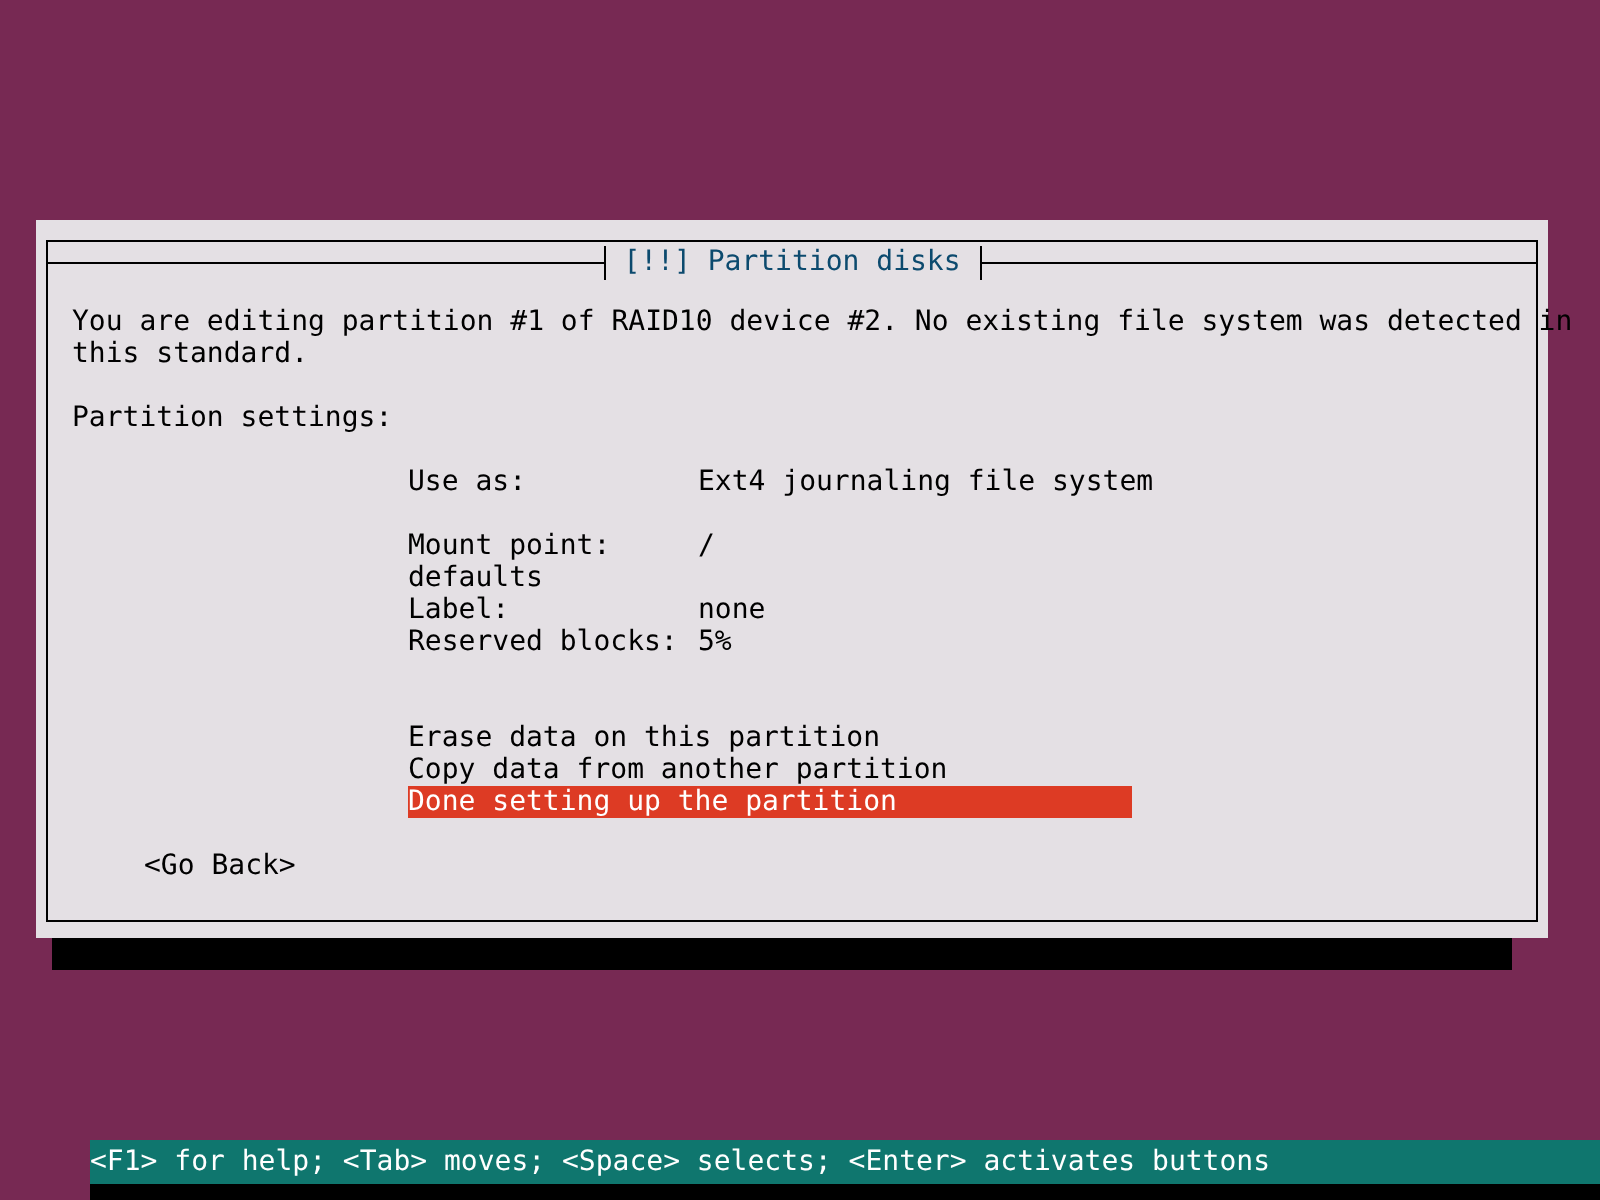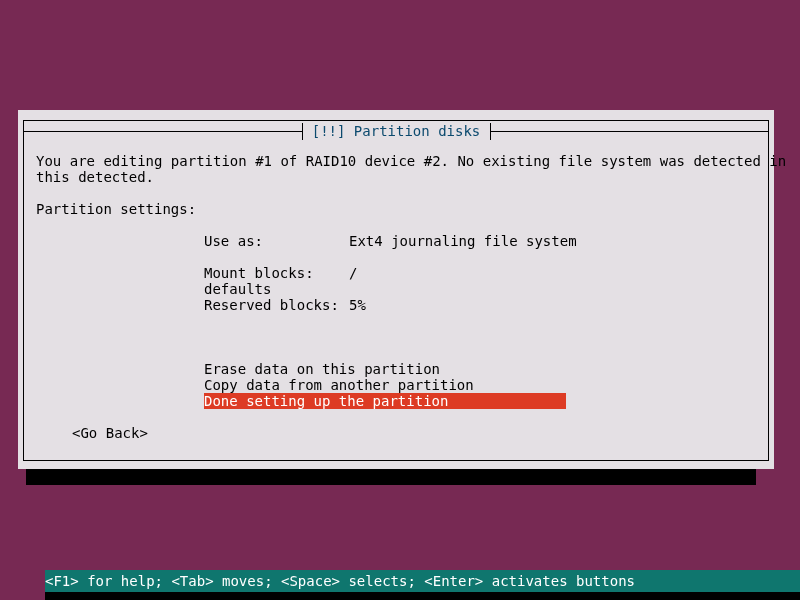--- a/index.html
+++ b/index.html
@@ -187,37 +187,41 @@
     <div style="position: absolute; top: 10px; left: 0px; width: 278.5px; height: 1px; background: rgb(0, 0, 0);"></div>
         <div style="position: absolute; top: 10px; left: 465.5px; width: 278.5px; height: 1px; background: rgb(0, 0, 0);"></div>
         <div style="position: absolute; top: 2px; left: 277.5px; width: 1px; height: 17px; background: rgb(0, 0, 0);"></div>
         <div style="position: absolute; top: 2px; left: 465.5px; width: 1px; height: 17px; background: rgb(0, 0, 0);"></div>
       </div>
 
     <div id="content">
 
       <div id="intro">
         <div class="line txt">You are editing partition #1 of RAID10 device #2. No existing file system was detected in</div>
-        <div class="line txt">this detected.</div>
+        <div class="line txt">this standard.</div>
       </div>
 
       <div id="settings-heading" class="txt">Partition settings:</div>
 
       <div id="use-as-row" class="txt">
         <span class="lbl">Use as:</span>
         <span class="val">Ext4 journaling file system</span>
       </div>
 
       <div id="settings-table">
         <div class="setting-row txt">
-          <span class="lbl">Mount blocks:</span>
+          <span class="lbl">Mount point:</span>
           <span class="val">/</span>
         </div>
         <div class="setting-row txt">
           <span class="val">defaults</span>
+        </div>
+        <div class="setting-row txt">
+          <span class="lbl">Label:</span>
+          <span class="val">none</span>
         </div>
         <div class="setting-row txt">
           <span class="lbl">Reserved blocks:</span>
           <span class="val">5%</span>
         </div>
       </div>
 
       <div id="actions">
         <div class="action-line">
           <span class="action-row txt">Erase data on this partition</span>

